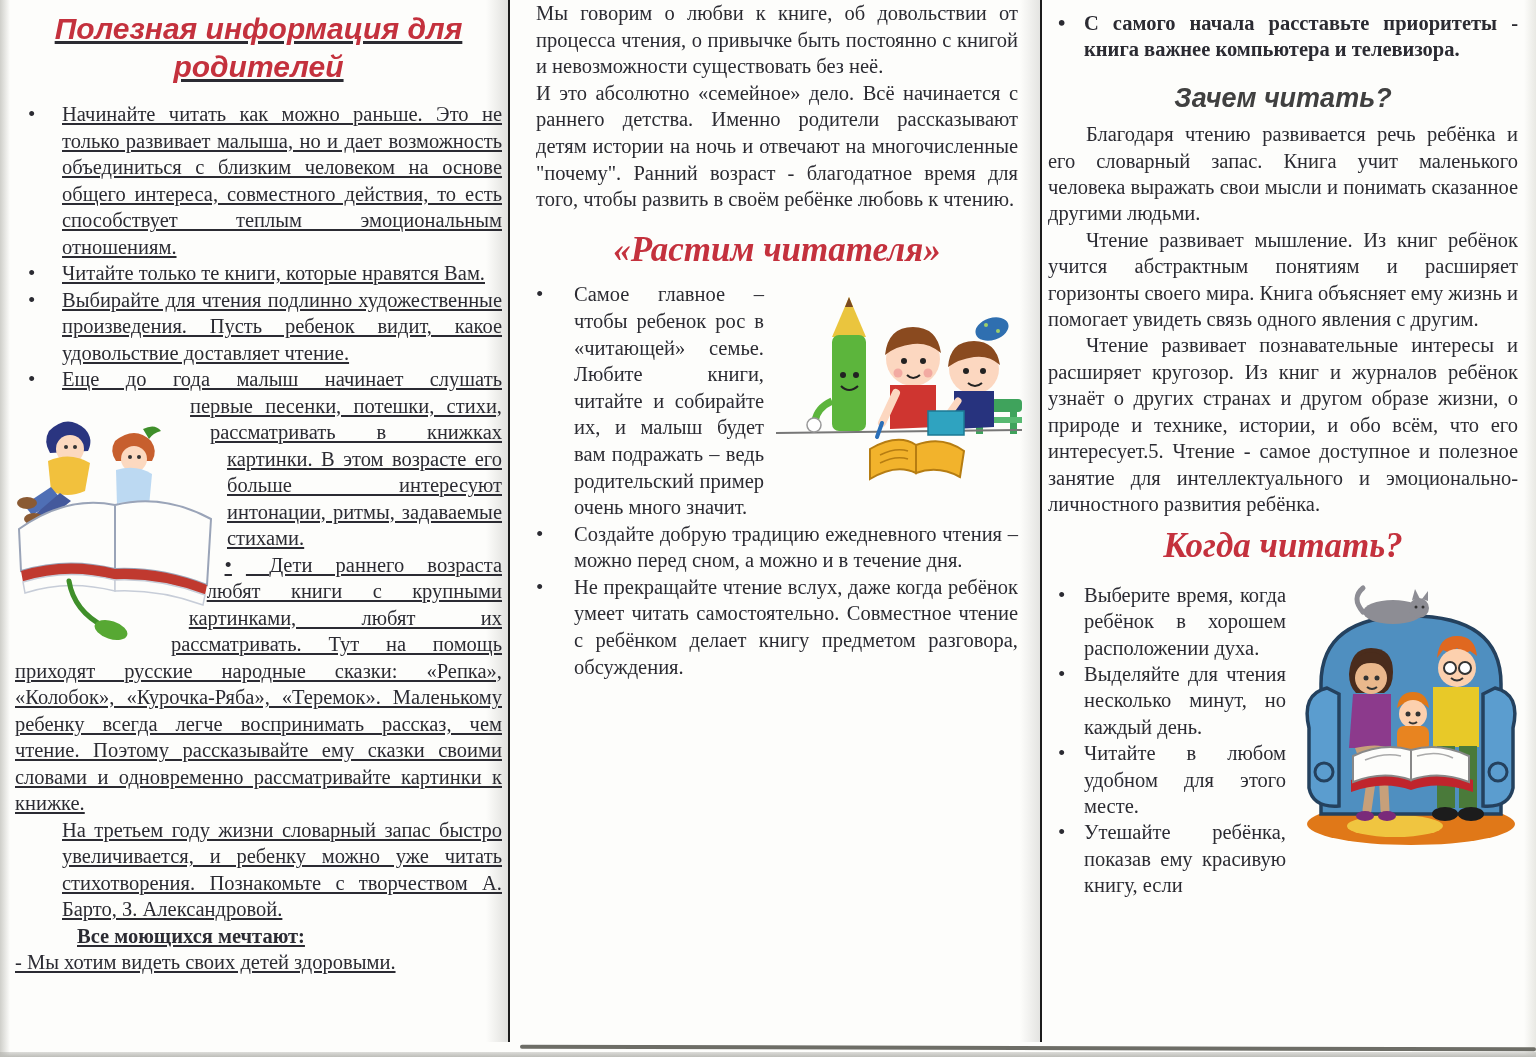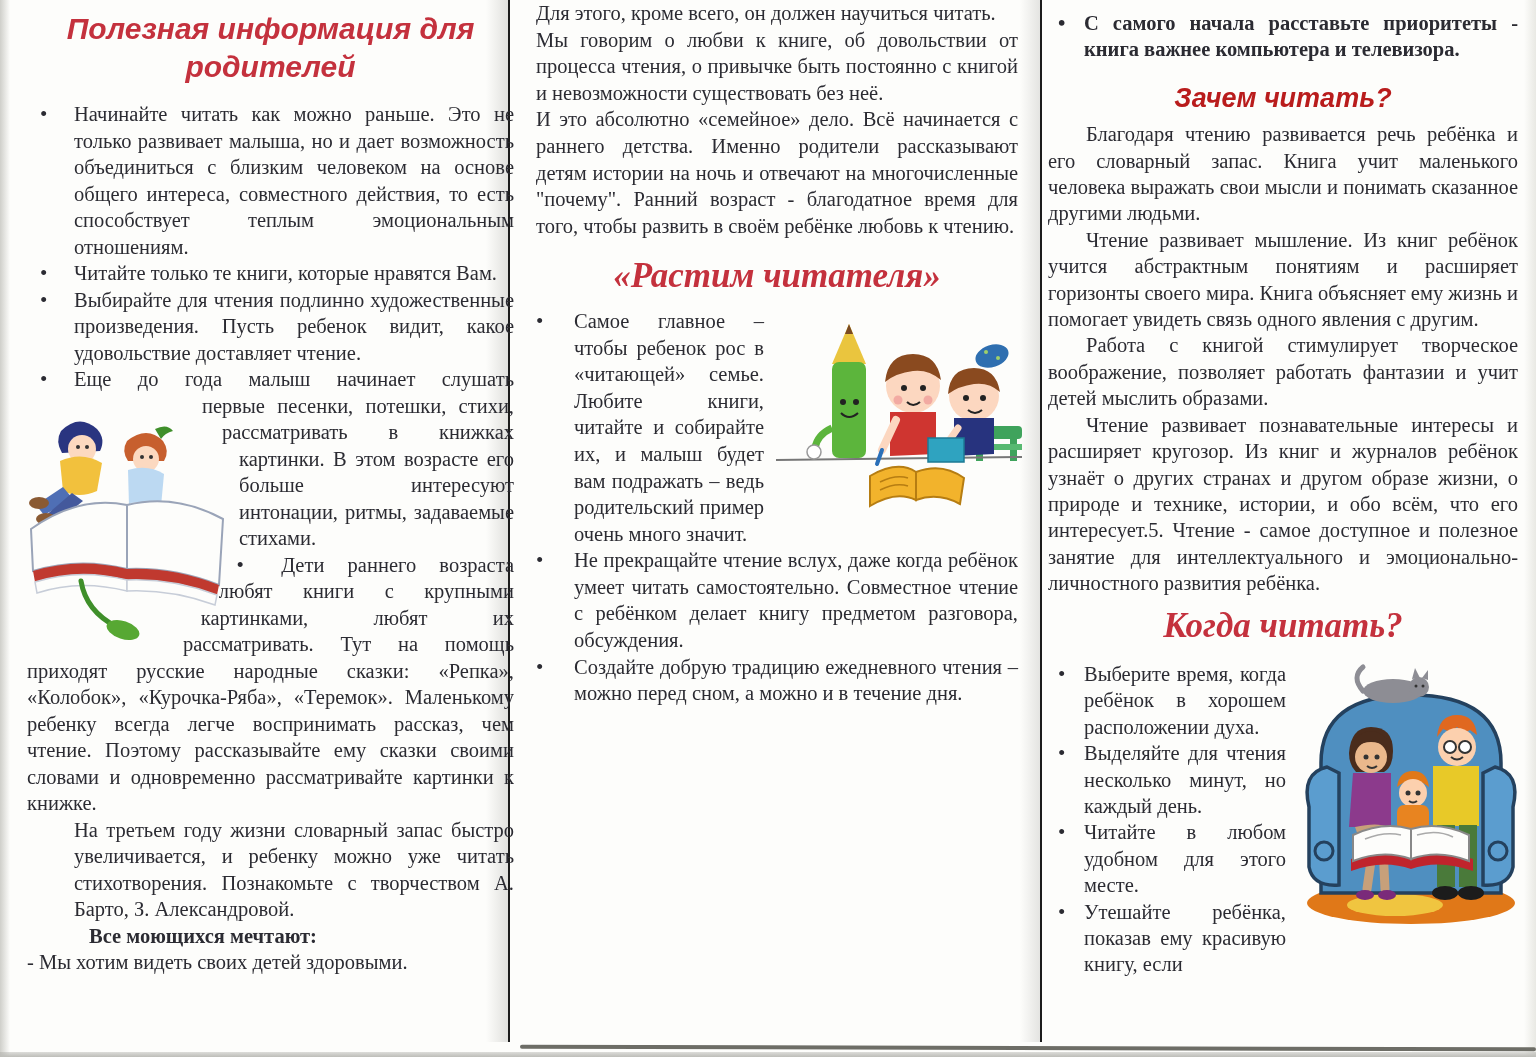--- a/index.html
+++ b/index.html
@@ -16,30 +16,30 @@
     background:linear-gradient(to bottom,rgba(160,160,155,.35),#bdbdb8);}
   
   .divider{position:absolute;top:0;width:2px;height:1042px;background:#1c1c1c;}
   .div1{left:508px;} .div2{left:1040px;}
   .fold1{position:absolute;top:0;left:486px;width:22px;height:1042px;
     background:linear-gradient(to right,rgba(200,200,196,0),rgba(190,190,186,.45));}
   .fold2{position:absolute;top:0;left:1020px;width:20px;height:1042px;
     background:linear-gradient(to right,rgba(200,200,196,0),rgba(190,190,186,.4));}
 
   .col{position:absolute;top:0;font-size:20.5px;line-height:26.5px;text-align:justify;}
-  .col1{left:27px;width:487px;}
+  .col1{left:15px;width:487px;text-decoration:underline;}
   .col2{left:536px;width:482px;line-height:26.6px;}
   .col3{left:1048px;width:470px;line-height:26.4px;}
 
   .title{font-family:"Liberation Sans", sans-serif;font-weight:bold;font-style:italic;
     font-size:30px;line-height:38px;color:#c4313d;text-align:center;margin:10px 0 15px 0;}
   .rhead-serif{font-family:"Liberation Serif", serif;font-weight:bold;font-style:italic;
     font-size:35px;color:#c4313d;text-align:center;}
   .rhead-sans{font-family:"Liberation Sans", sans-serif;font-weight:bold;font-style:italic;
-    font-size:27px;color:#b91c1c;text-align:center;}
+    font-size:27px;color:#404040;text-align:center;}
 
   .li{position:relative;padding-left:47px;}
   .li::before{content:"\2022";position:absolute;left:13px;top:0;font-size:21px;}
   .col2 .li{padding-left:38px;}
   .col2 .li::before{left:0;}
   .col3 .li{padding-left:36px;}
   .col3 .li::before{left:10px;}
 
   .lead-line{display:block;text-align:justify;text-align-last:justify;}
   .inner-bullet{font-size:21px;padding-right:14px;}
@@ -131,21 +131,20 @@
       <span>Дети раннего возраста любят книги с крупными картинками, любят их рассматривать. Тут на помощь приходят русские народные сказки: «Репка», «Колобок», «Курочка-Ряба», «Теремок». Маленькому ребенку всегда легче воспринимать рассказ, чем чтение. Поэтому рассказывайте ему сказки своими словами и одновременно рассматривайте картинки к книжке.</span>
     </div>
 
     <div class="col1-par">На третьем году жизни словарный запас быстро увеличивается, и ребенку можно уже читать стихотворения. Познакомьте с творчеством А. Барто, З. Александровой.</div>
 
     <div class="dream-head">Все моющихся мечтают:</div>
     <div>- Мы хотим видеть своих детей здоровыми.</div>
   </div>
 
   <div class="col col2">
-    <div>Для этого, кроме всего, он должен научиться читать.</div>
     <div>Мы говорим о любви к книге, об довольствии от процесса чтения, о привычке быть постоянно с книгой и невозможности существовать без неё.</div>
     <div>И это абсолютно «семейное» дело. Всё начинается с раннего детства. Именно родители рассказывают детям истории на ночь и отвечают на многочисленные "почему". Ранний возраст - благодатное время для того, чтобы развить в своём ребёнке любовь к чтению.</div>
 
     <div class="rhead-serif sp-c2-h">«Растим читателя»</div>
 
     <div class="li">
       <span class="flt2">
           <svg viewBox="0 0 246 202" xmlns="http://www.w3.org/2000/svg">
 
         <rect x="196" y="116" width="50" height="13" rx="4" fill="#3fa35c"></rect>
@@ -188,37 +187,36 @@
 
         <rect x="152" y="128" width="36" height="24" fill="#2fa3c0" stroke="#1c7a94" stroke-width="1.5"></rect>
         <path d="M94 166 q28 -16 46 -4 l0 28 q-20 -10 -46 6 z" fill="#f2b32c" stroke="#b67d12" stroke-width="2"></path>
         <path d="M140 162 q26 -10 48 6 l-4 26 q-22 -12 -44 -4 z" fill="#f2b32c" stroke="#b67d12" stroke-width="2"></path>
         <path d="M104 172 q16 -8 28 -4 M104 180 q16 -8 28 -4" stroke="#b67d12" stroke-width="1.5" fill="none"></path>
       </svg>
         </span>
       <span>Самое главное – чтобы ребенок рос в «читающей» семье. Любите книги, читайте и собирайте их, и малыш будет вам подражать – ведь родительский пример очень много значит.</span>
     </div>
     <div class="li">
+      <span>Создайте добрую традицию ежедневного чтения – можно перед сном, а можно и в течение дня.</span>
+    </div>
+    <div class="li">
       <span>Не прекращайте чтение вслух, даже когда ребёнок умеет читать самостоятельно. Совместное чтение с ребёнком делает книгу предметом разговора, обсуждения.</span>
-    </div>
-    <div class="li">
-      <span>Создайте добрую традицию ежедневного чтения – можно перед сном, а можно и в течение дня.</span>
     </div>
   </div>
 
   <div class="col col3">
     <div class="li mt10">
       <span>С самого начала расставьте приоритеты - книга важнее компьютера и телевизора.</span>
     </div>
 
     <div class="rhead-sans sp-c3-h1">Зачем читать?</div>
 
     <div class="indent-par">Благодаря чтению развивается речь ребёнка и его словарный запас. Книга учит маленького человека выражать свои мысли и понимать сказанное другими людьми.</div>
     <div class="indent-par">Чтение развивает мышление. Из книг ребёнок учится абстрактным понятиям и расширяет горизонты своего мира. Книга объясняет ему жизнь и помогает увидеть связь одного явления с другим.</div>
-    <div class="indent-par">Работа с книгой стимулирует творческое воображение, позволяет работать фантазии и учит детей мыслить образами.</div>
     <div class="indent-par">Чтение развивает познавательные интересы и расширяет кругозор. Из книг и журналов ребёнок узнаёт о других странах и другом образе жизни, о природе и технике, истории, и обо всём, что его интересует.5. Чтение - самое доступное и полезное занятие для интеллектуального и эмоционально-личностного развития ребёнка.</div>
 
     <div class="rhead-serif sp-c3-h2">Когда читать?</div>
 
     <div class="li">
       <span class="flt3">
           <svg viewBox="0 0 228 272" xmlns="http://www.w3.org/2000/svg">
 
         <ellipse cx="114" cy="248" rx="104" ry="21" fill="#e07818"></ellipse>
         <ellipse cx="98" cy="250" rx="48" ry="11" fill="#f0c540"></ellipse>

